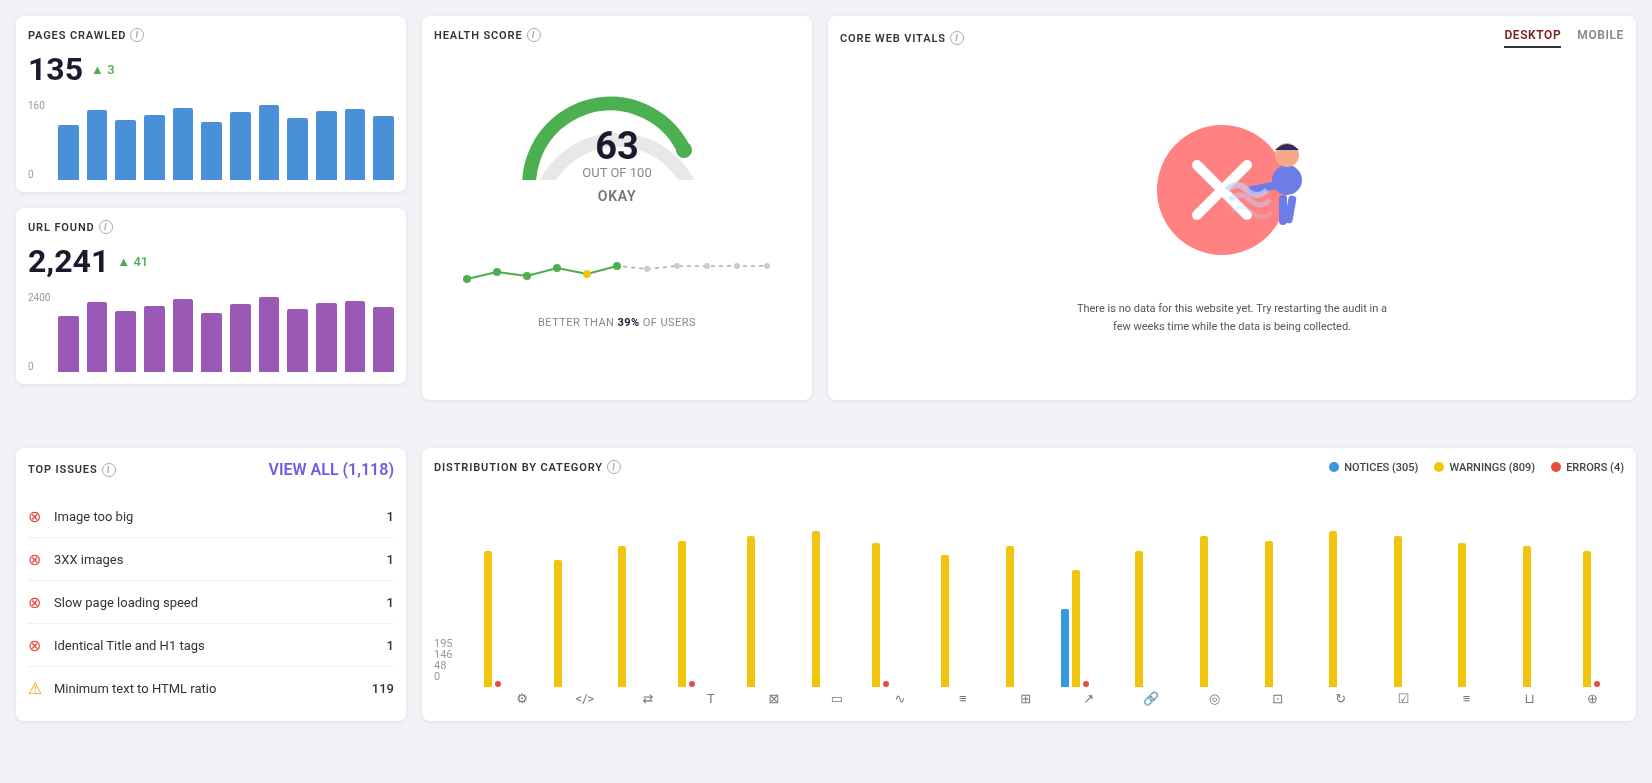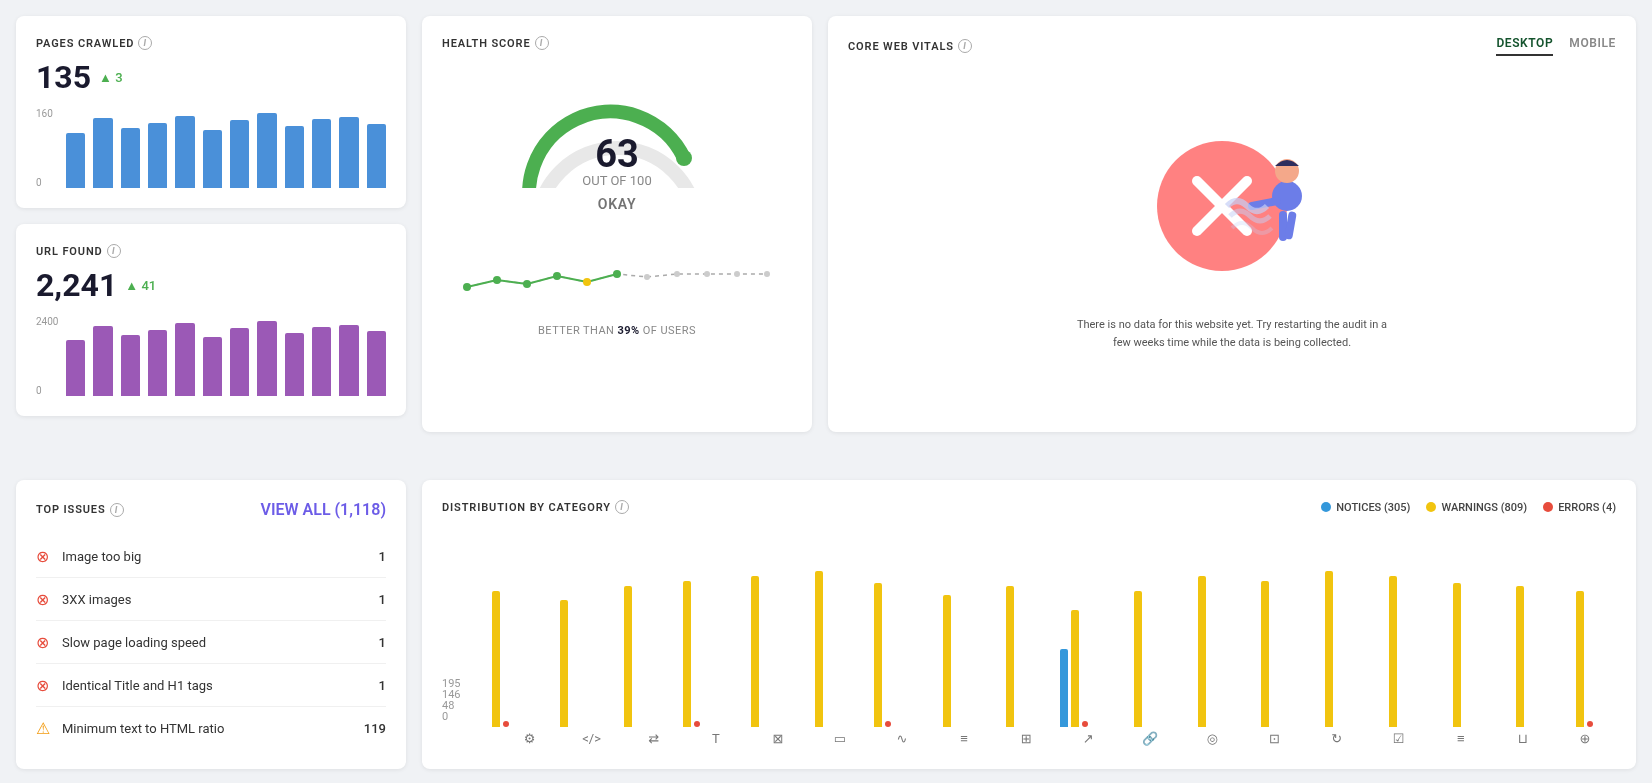--- a/index.html
+++ b/index.html
@@ -5,21 +5,21 @@
     * { box-sizing: border-box; margin: 0; padding: 0; }
     body {
       font-family: -apple-system, BlinkMacSystemFont, 'Segoe UI', Roboto, sans-serif;
       background: #f0f2f5;
       padding: 16px;
       min-width: 1652px;
     }
     .card {
       background: #fff;
       border-radius: 8px;
-      padding: 20px;
+      padding: 12px;
       box-shadow: 0 1px 4px rgba(0,0,0,0.08);
     }
     .card-title {
       font-size: 11px;
       font-weight: 600;
       letter-spacing: 0.08em;
       color: #333;
       text-transform: uppercase;
       display: flex;
       align-items: center;
@@ -169,21 +169,21 @@
     }
     .cwv-tab {
       font-size: 12px;
       font-weight: 600;
       color: #888;
       cursor: pointer;
       padding-bottom: 4px;
       letter-spacing: 0.05em;
     }
     .cwv-tab.active {
-      color: #14532d;
+      color: #7f1d1d;
       border-bottom: 2px solid #333;
     }
     .cwv-empty {
       display: flex;
       flex-direction: column;
       align-items: center;
       justify-content: center;
       flex: 1;
       padding: 20px;
       text-align: center;

